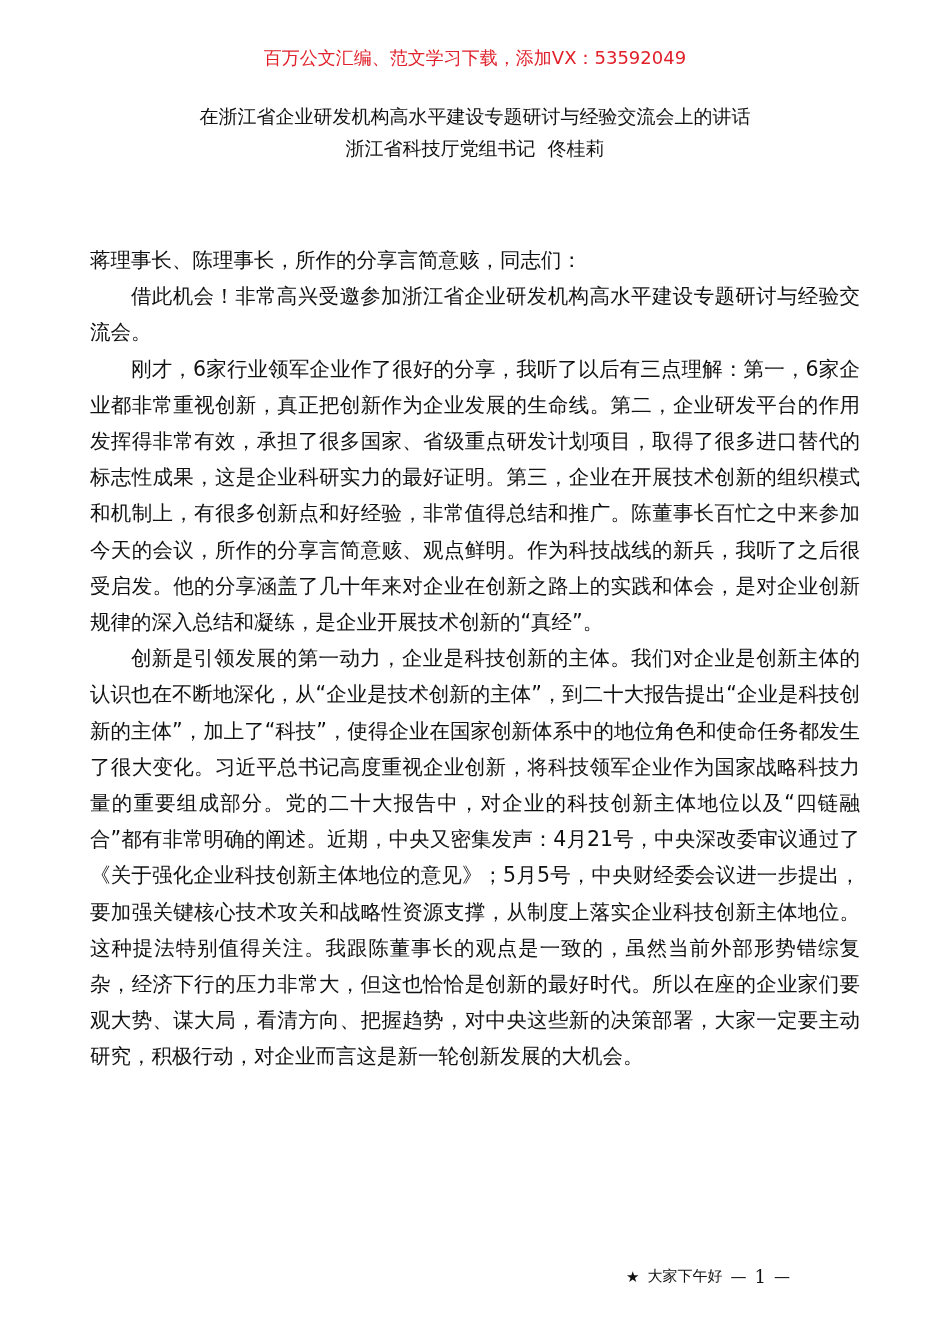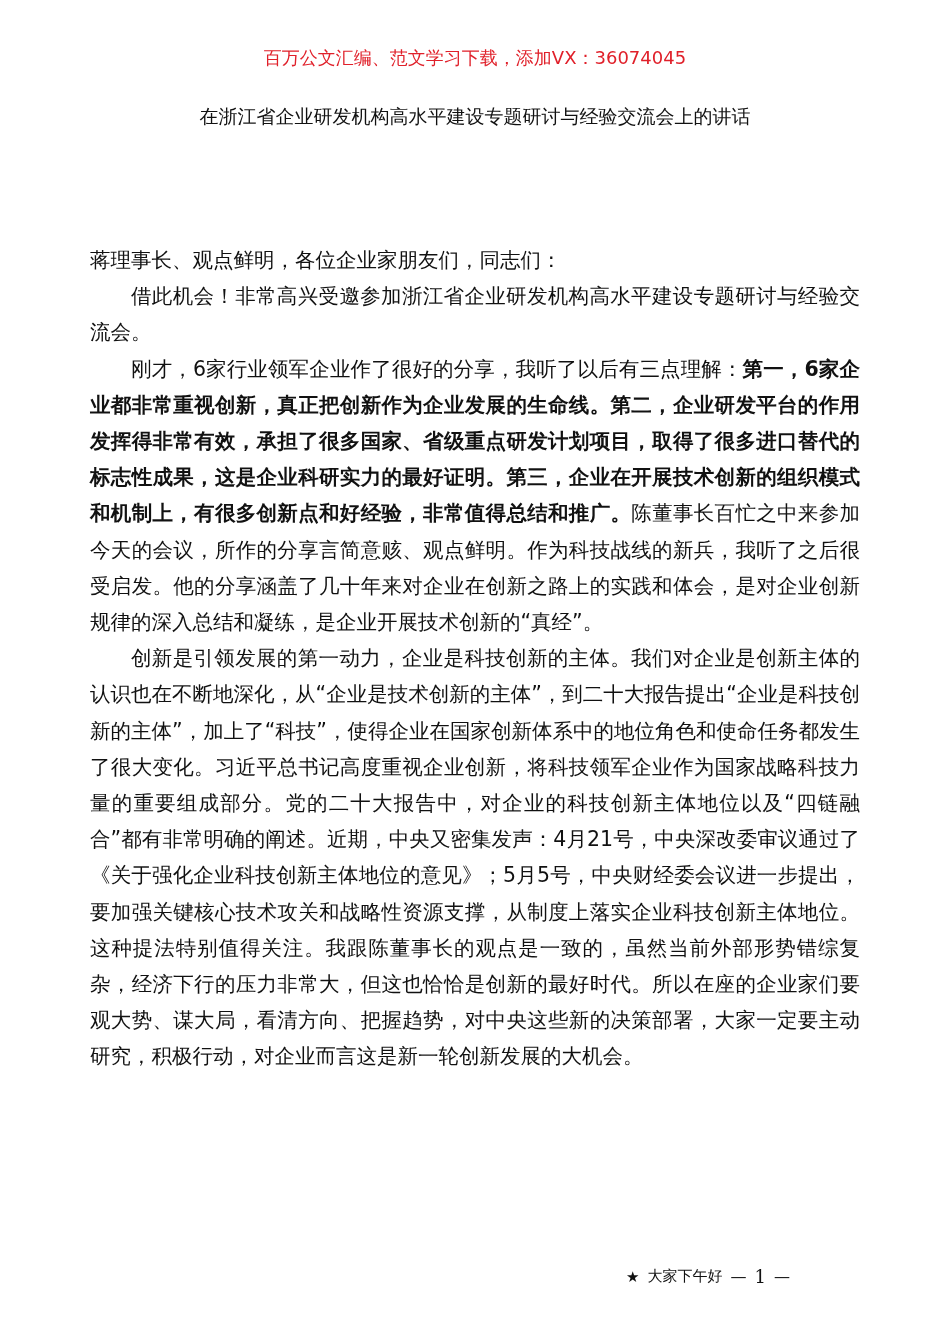--- a/index.html
+++ b/index.html
@@ -6,37 +6,38 @@
     body { width: 950px; height: 1344px; position: relative; overflow: hidden;
            font-family: "DejaVu Sans", "Liberation Sans", sans-serif; color: #111; }
     .watermark { position: absolute; top: 46px; left: 0; width: 950px; text-align: center;
                  font-size: 18px; color: #e0202a; letter-spacing: 0px; }
     .title-block { position: absolute; top: 100px; left: 0; width: 950px; text-align: center;
                    font-size: 19px; line-height: 32px; color: #111; }
     .body { position: absolute; top: 242px; left: 90px; width: 770px;
             font-size: 20.5px; line-height: 36.2px; text-align: justify; color: #111; }
     .body p { margin: 0; }
     .indent { text-indent: 2em; }
-    .bold { font-weight: bold; }
+    .bold { font-weight: normal; }
     .footer { position: absolute; top: 1266px; left: 626px; font-size: 15px; color: #111;
               display: flex; align-items: center; gap: 8px; }
     .footer .pg { font-family: "DejaVu Serif", "Liberation Serif", serif; font-size: 18px; }
     .footer .dash { font-family: "DejaVu Serif", serif; font-size: 16px; }
   </style>
 </head>
 <body>
 
-<div class="watermark">百万公文汇编、范文学习下载，添加VX：36074045</div>
+<div class="watermark">百万公文汇编、范文学习下载，添加VX：53592049</div>
 
 <div class="title-block">
   <div>在浙江省企业研发机构高水平建设专题研讨与经验交流会上的讲话</div>
+  <div style="white-space:pre;">浙江省科技厅党组书记  佟桂莉</div>
 </div>
 
 <div class="body">
-  <p>蒋理事长、观点鲜明，各位企业家朋友们，同志们：</p>
+  <p>蒋理事长、陈理事长，所作的分享言简意赅，同志们：</p>
   <p class="indent">借此机会！非常高兴受邀参加浙江省企业研发机构高水平建设专题研讨与经验交流会。</p>
   <p class="indent"><span>刚才，6家行业领军企业作了很好的分享，我听了以后有三点理解：</span><span class="bold">第一，6家企业都非常重视创新，真正把创新作为企业发展的生命线。第二，企业研发平台的作用发挥得非常有效，承担了很多国家、省级重点研发计划项目，取得了很多进口替代的标志性成果，这是企业科研实力的最好证明。第三，企业在开展技术创新的组织模式和机制上，有很多创新点和好经验，非常值得总结和推广。</span><span>陈董事长百忙之中来参加今天的会议，所作的分享言简意赅、观点鲜明。作为科技战线的新兵，我听了之后很受启发。他的分享涵盖了几十年来对企业在创新之路上的实践和体会，是对企业创新规律的深入总结和凝练，是企业开展技术创新的“真经”。</span></p>
   <p class="indent">创新是引领发展的第一动力，企业是科技创新的主体。我们对企业是创新主体的认识也在不断地深化，从“企业是技术创新的主体”，到二十大报告提出“企业是科技创新的主体”，加上了“科技”，使得企业在国家创新体系中的地位角色和使命任务都发生了很大变化。习近平总书记高度重视企业创新，将科技领军企业作为国家战略科技力量的重要组成部分。党的二十大报告中，对企业的科技创新主体地位以及“四链融合”都有非常明确的阐述。近期，中央又密集发声：4月21号，中央深改委审议通过了《关于强化企业科技创新主体地位的意见》；5月5号，中央财经委会议进一步提出，要加强关键核心技术攻关和战略性资源支撑，从制度上落实企业科技创新主体地位。这种提法特别值得关注。我跟陈董事长的观点是一致的，虽然当前外部形势错综复杂，经济下行的压力非常大，但这也恰恰是创新的最好时代。所以在座的企业家们要观大势、谋大局，看清方向、把握趋势，对中央这些新的决策部署，大家一定要主动研究，积极行动，对企业而言这是新一轮创新发展的大机会。</p>
 </div>
 
 <div class="footer">
   <span>★</span>
   <span>大家下午好</span>
   <span class="dash">—</span>
   <span class="pg">1</span>

